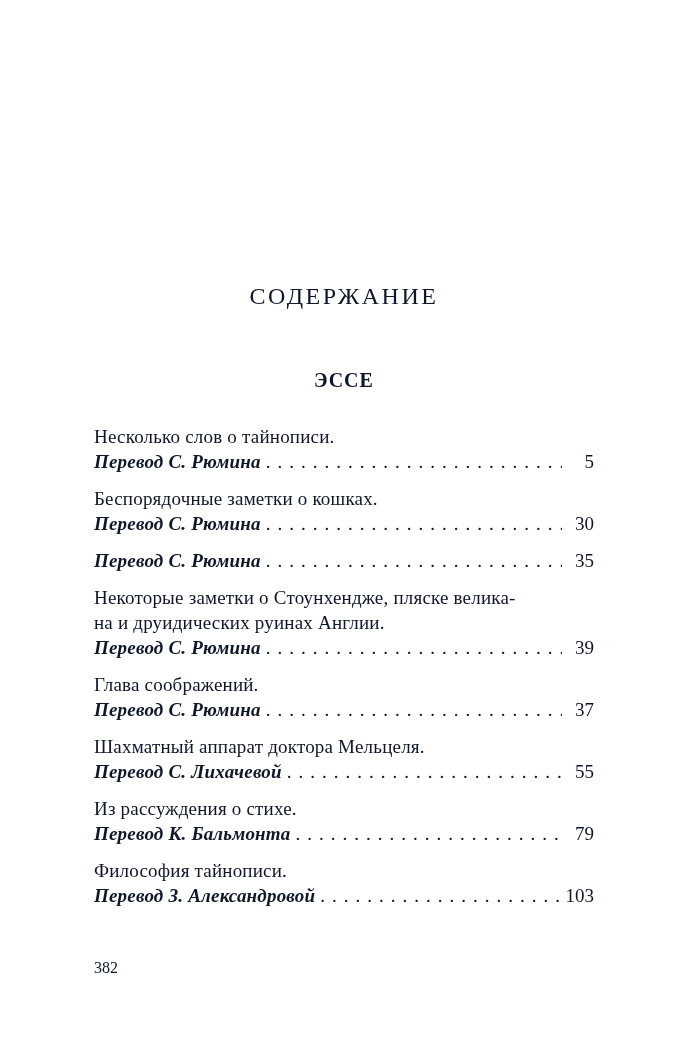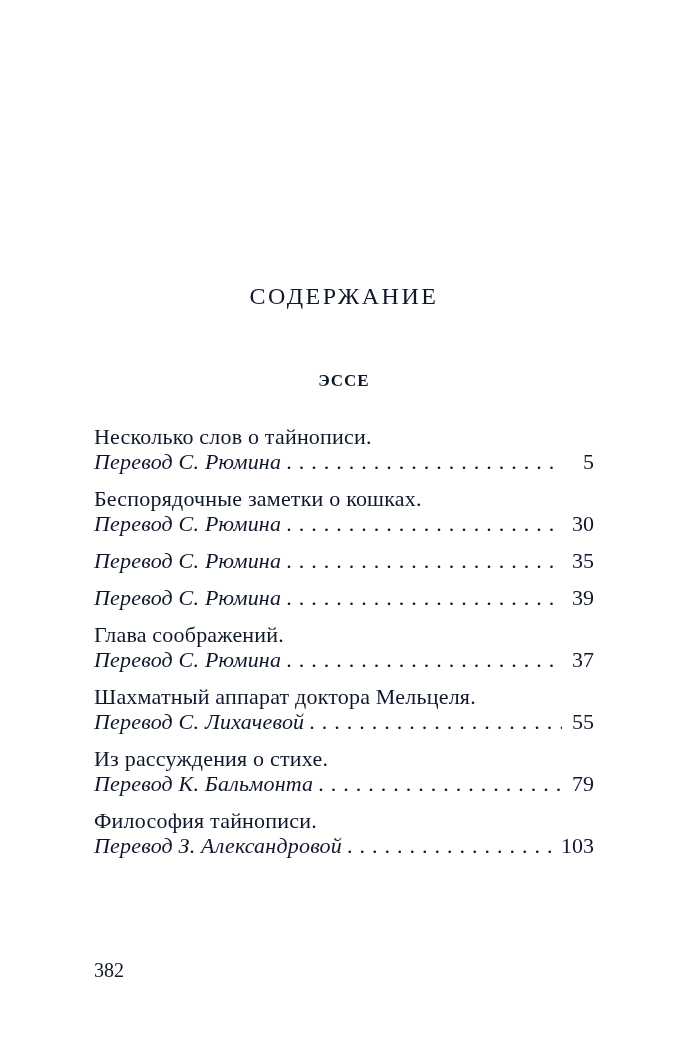--- a/index.html
+++ b/index.html
@@ -26,46 +26,47 @@
   .toc-title {
     margin: 283px 0 0 0;
     font-size: 24px;
     line-height: 27px;
     font-weight: 400;
     letter-spacing: 2.5px;
     text-align: center;
   }
   .section-heading {
     margin: 59px 0 0 0;
-    font-size: 17px;
+    font-size: 20px;
     line-height: 23px;
     font-weight: 700;
     letter-spacing: 1px;
     text-align: center;
   }
   .entries {
     margin-top: 32px;
   }
   .entry {
     margin-bottom: 12px;
-    font-size: 22px;
+    font-size: 19px;
     line-height: 25px;
   }
   .entry-title {
     white-space: pre-line;
     letter-spacing: 0.2px;
   }
   .entry-line {
     display: flex;
     align-items: baseline;
   }
   .translator {
     font-style: italic;
     flex: 0 0 auto;
     letter-spacing: 0.2px;
+    font-weight: bold;
   }
   .leader {
     flex: 1 1 auto;
     overflow: hidden;
     white-space: nowrap;
     margin-left: 5px;
     position: relative;
     top: 0;
   }
   .leader::after {
@@ -74,21 +75,21 @@
   }
   .pagenum {
     flex: 0 0 auto;
     min-width: 32px;
     text-align: right;
   }
   .folio {
     position: absolute;
     left: 94px;
     top: 959px;
-    font-size: 20px;
+    font-size: 16px;
   }
 </style>
 </head>
 <body>
 
 <div class="page">
   <div class="content">
 
     <h1 class="toc-title">СОДЕРЖАНИЕ</h1>
 
@@ -116,20 +117,22 @@
 
       <div class="entry">
         <div class="entry-line">
           <span class="translator">Перевод С. Рюмина</span>
           <span class="leader"></span>
           <span class="pagenum">35</span>
         </div>
       </div>
 
       <div class="entry">
+        <div class="entry-title">Некоторые заметки о Стоунхендже, пляске велика-
+на и друидических руинах Англии.</div>
         <div class="entry-line">
           <span class="translator">Перевод С. Рюмина</span>
           <span class="leader"></span>
           <span class="pagenum">39</span>
         </div>
       </div>
 
       <div class="entry">
         <div class="entry-title">Глава соображений.</div>
         <div class="entry-line">

